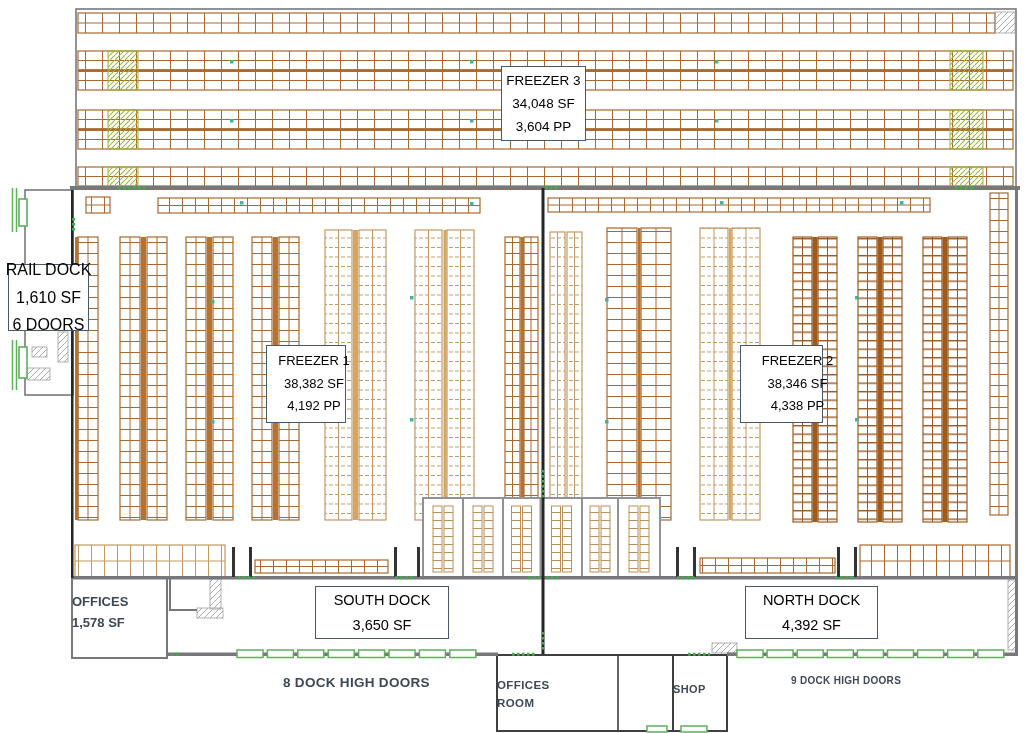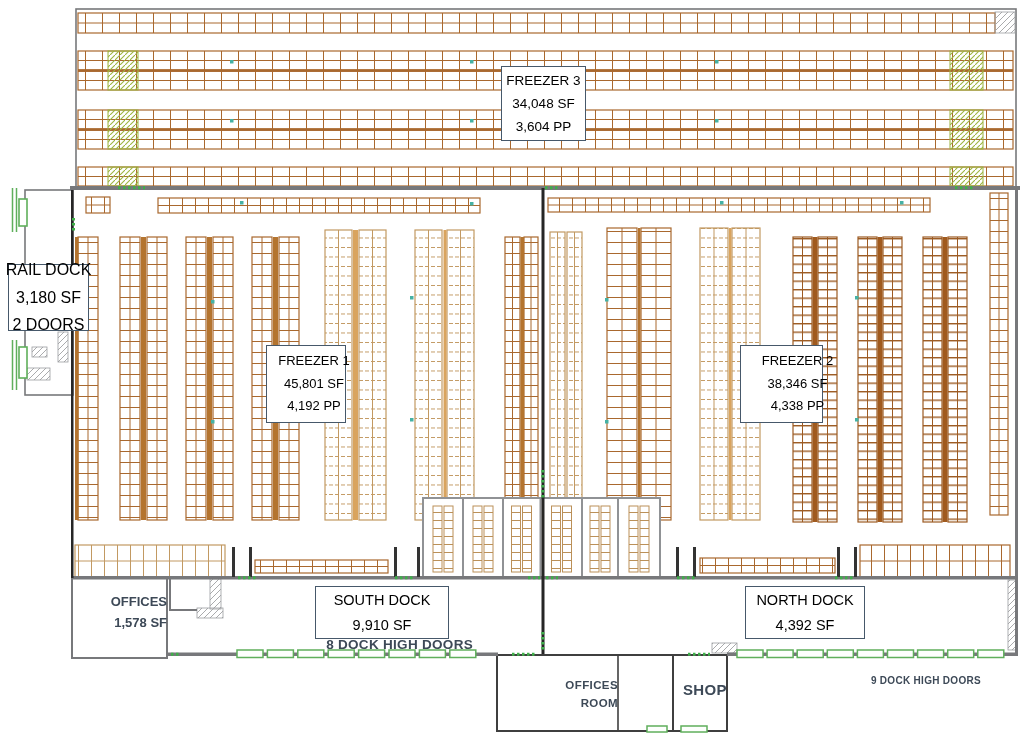--- a/index.html
+++ b/index.html
@@ -4,21 +4,21 @@
 <style>
   html,body{margin:0;padding:0;background:#ffffff;}
   .plan{position:relative;width:1024px;height:733px;background:#ffffff;overflow:hidden;
         font-family:"Liberation Sans",sans-serif;}
   .plan svg{position:absolute;left:0;top:0;}
   .lbl{position:absolute;z-index:5;background:#ffffff;border:1.5px solid #46586a;
        color:#000000;font-weight:400;display:flex;flex-direction:column;
        align-items:center;justify-content:center;text-align:center;box-sizing:border-box;}
   .lbl span{display:block;line-height:1.72;white-space:nowrap;}
   .txt{position:absolute;z-index:5;color:#3d4957;font-weight:700;text-align:center;
-       display:flex;flex-direction:column;align-items:flex-end;justify-content:center;box-sizing:border-box;}
+       display:flex;flex-direction:column;align-items:flex-start;justify-content:center;box-sizing:border-box;}
   .txt span{line-height:1.6;white-space:nowrap;}
 </style>
 </head>
 <body>
 
 <div class="plan">
 
 <svg id="plan-svg" width="1024" height="733" viewBox="0 0 1024 733">
   <defs>
     <pattern id="v17b" width="17" height="6" patternUnits="userSpaceOnUse">
@@ -257,61 +257,61 @@
     </svg>
 
 <div class="lbl" style="left:501px;top:66px;width:85px;height:75px;font-size:13.5px;">
   <span>FREEZER 3</span>
   <span>34,048 SF</span>
   <span>3,604 PP</span>
 </div>
 
 <div class="lbl" style="left:8px;top:264px;width:81px;height:67px;font-size:16px;">
   <span>RAIL DOCK</span>
-  <span>3,180 SF</span>
-  <span>2 DOORS</span>
+  <span>1,610 SF</span>
+  <span>6 DOORS</span>
 </div>
 
 <div class="lbl" style="left:266px;top:345px;width:80px;height:78px;font-size:13px;padding-left:16px;">
   <span>FREEZER 1</span>
-  <span>45,801 SF</span>
+  <span>38,382 SF</span>
   <span>4,192 PP</span>
 </div>
 
 <div class="lbl" style="left:740px;top:345px;width:83px;height:78px;font-size:13px;padding-left:32px;">
   <span>FREEZER 2</span>
   <span>38,346 SF</span>
   <span>4,338 PP</span>
 </div>
 
 <div class="lbl" style="left:315px;top:586px;width:134px;height:53px;font-size:14.5px;">
   <span>SOUTH DOCK</span>
-  <span>9,910 SF</span>
-</div>
-
-<div class="lbl" style="left:745px;top:586px;width:120px;height:53px;font-size:14.5px;">
+  <span>3,650 SF</span>
+</div>
+
+<div class="lbl" style="left:745px;top:586px;width:133px;height:53px;font-size:14.5px;">
   <span>NORTH DOCK</span>
   <span>4,392 SF</span>
 </div>
 
 <div class="txt" style="left:72px;top:588px;width:95px;height:50px;font-size:13px;">
   <span>OFFICES</span>
   <span>1,578 SF</span>
 </div>
 
 <div class="txt" style="left:497px;top:672px;width:121px;height:44px;font-size:11.5px;letter-spacing:.4px;">
   <span>OFFICES</span>
   <span>ROOM</span>
 </div>
 
-<div class="txt" style="left:673px;top:680px;width:54px;height:20px;font-size:15px;letter-spacing:.4px;">
+<div class="txt" style="left:673px;top:680px;width:54px;height:20px;font-size:11px;letter-spacing:.4px;">
   <span>SHOP</span>
 </div>
 
-<div class="txt" style="left:283px;top:635px;width:190px;height:20px;font-size:13.5px;letter-spacing:.3px;">
+<div class="txt" style="left:283px;top:673px;width:190px;height:20px;font-size:13.5px;letter-spacing:.3px;">
   <span>8 DOCK HIGH DOORS</span>
 </div>
 
 <div class="txt" style="left:791px;top:671px;width:190px;height:20px;font-size:10px;letter-spacing:.3px;">
   <span>9 DOCK HIGH DOORS</span>
 </div>
 
 </div>
 
 </body></html>

